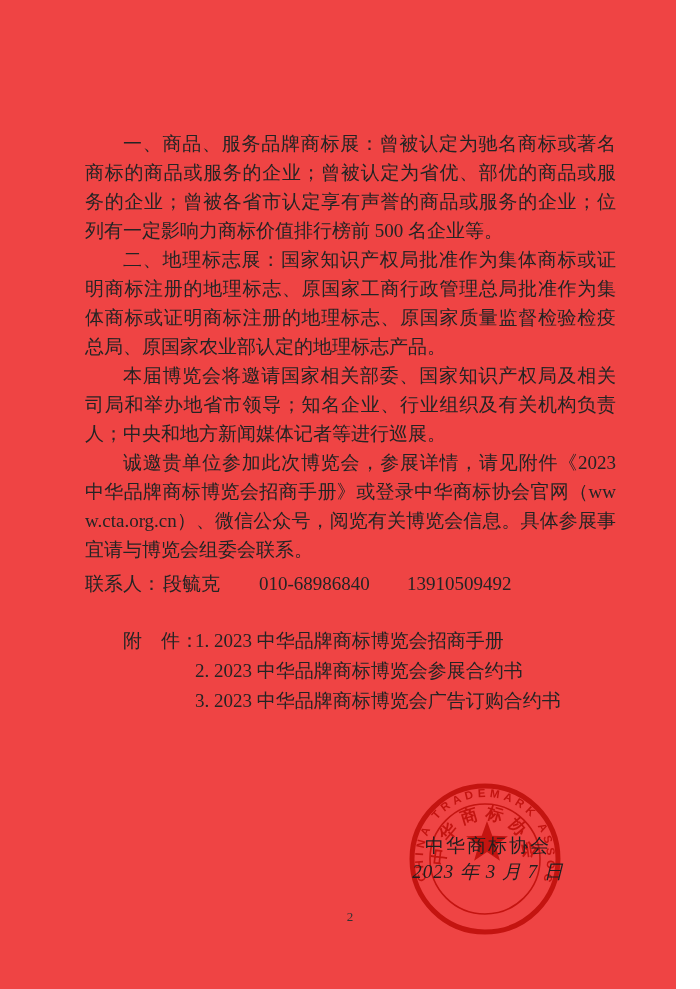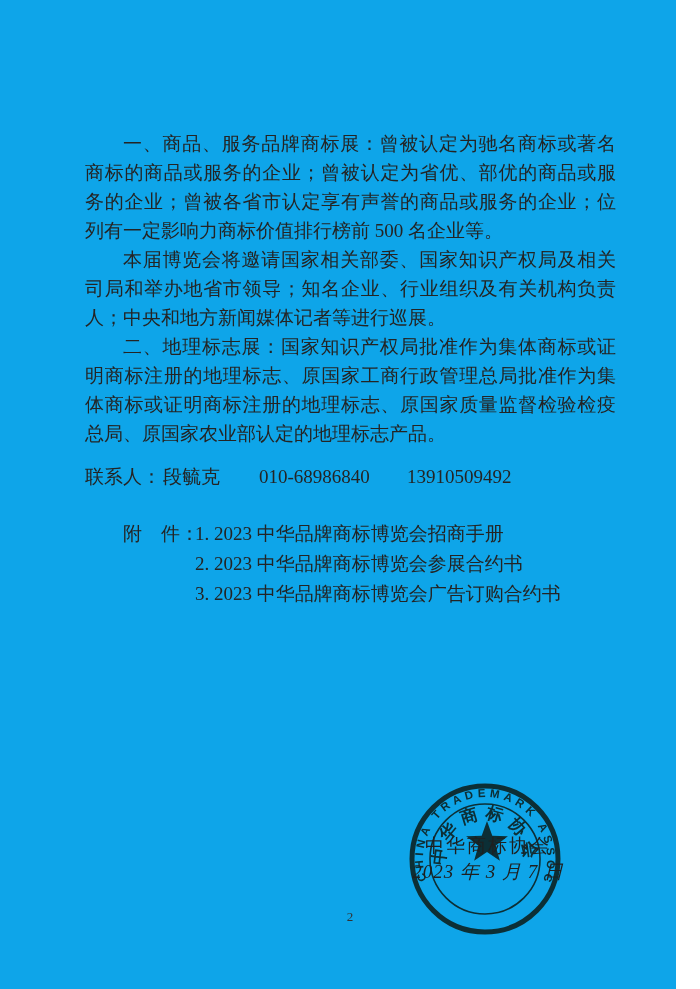--- a/index.html
+++ b/index.html
@@ -6,39 +6,40 @@
   body {
     width: 700px; height: 989px;
     background: #ffffff;
     font-family: "Liberation Serif", "DejaVu Serif", serif;
     color: #242424;
     position: relative;
     overflow: hidden;
   }
   .page {
     position: absolute; left: 0; top: 0;
-    width: 676px; height: 989px;
-    background: #0ea5e9;
+    width: 628px; height: 989px;
+    background: #ef4444;
+    padding-left: 48px;
   }
   .content {
     position: absolute;
     left: 85px; top: 129px;
     width: 531px;
     font-size: 19px;
     line-height: 29px;
   }
   .para {
     margin: 0;
     text-indent: 2em;
     text-align: justify;
     text-justify: inter-character;
     word-break: break-all;
   }
   
-  .contacts { margin-top: 12px; line-height: 33px; }
+  .contacts { margin-top: 3px; line-height: 33px; }
   .contact-row { white-space: nowrap; }
   .c-label { display: inline-block; width: 78px; }
   .c-name  { display: inline-block; width: 96px; }
   .c-phone { display: inline-block; width: 148px; }
   .c-mobile{ display: inline-block; }
   
   .attachments { margin-top: 26px; margin-left: 2em; line-height: 30px; }
   .attach-row { white-space: nowrap; }
   .a-label { display: inline-block; width: 72px; }
   
@@ -83,22 +84,23 @@
     color: #333333;
   }
 </style>
 </head>
 <body>
 
 <div class="page">
 
   <div class="content">
     <p class="para">一、商品、服务品牌商标展：曾被认定为驰名商标或著名商标的商品或服务的企业；曾被认定为省优、部优的商品或服务的企业；曾被各省市认定享有声誉的商品或服务的企业；位列有一定影响力商标价值排行榜前 500 名企业等。</p>
+    <p class="para">二、地理标志展：国家知识产权局批准作为集体商标或证明商标注册的地理标志、原国家工商行政管理总局批准作为集体商标或证明商标注册的地理标志、原国家质量监督检验检疫总局、原国家农业部认定的地理标志产品。</p>
     <p class="para">本届博览会将邀请国家相关部委、国家知识产权局及相关司局和举办地省市领导；知名企业、行业组织及有关机构负责人；中央和地方新闻媒体记者等进行巡展。</p>
-    <p class="para">二、地理标志展：国家知识产权局批准作为集体商标或证明商标注册的地理标志、原国家工商行政管理总局批准作为集体商标或证明商标注册的地理标志、原国家质量监督检验检疫总局、原国家农业部认定的地理标志产品。</p>
+    <p class="para">诚邀贵单位参加此次博览会，参展详情，请见附件《2023 中华品牌商标博览会招商手册》或登录中华商标协会官网（www.cta.org.cn）、微信公众号，阅览有关博览会信息。具体参展事宜请与博览会组委会联系。</p>
 
     <div class="contacts">
       <div class="contact-row">
         <span class="c-label">联系人：</span><span class="c-name">段毓克</span><span class="c-phone">010-68986840</span><span class="c-mobile">13910509492</span>
       </div>
     </div>
 
     <div class="attachments">
       <div class="attach-row">
         <span class="a-label">附　件：</span><span>1. 2023 中华品牌商标博览会招商手册</span>

